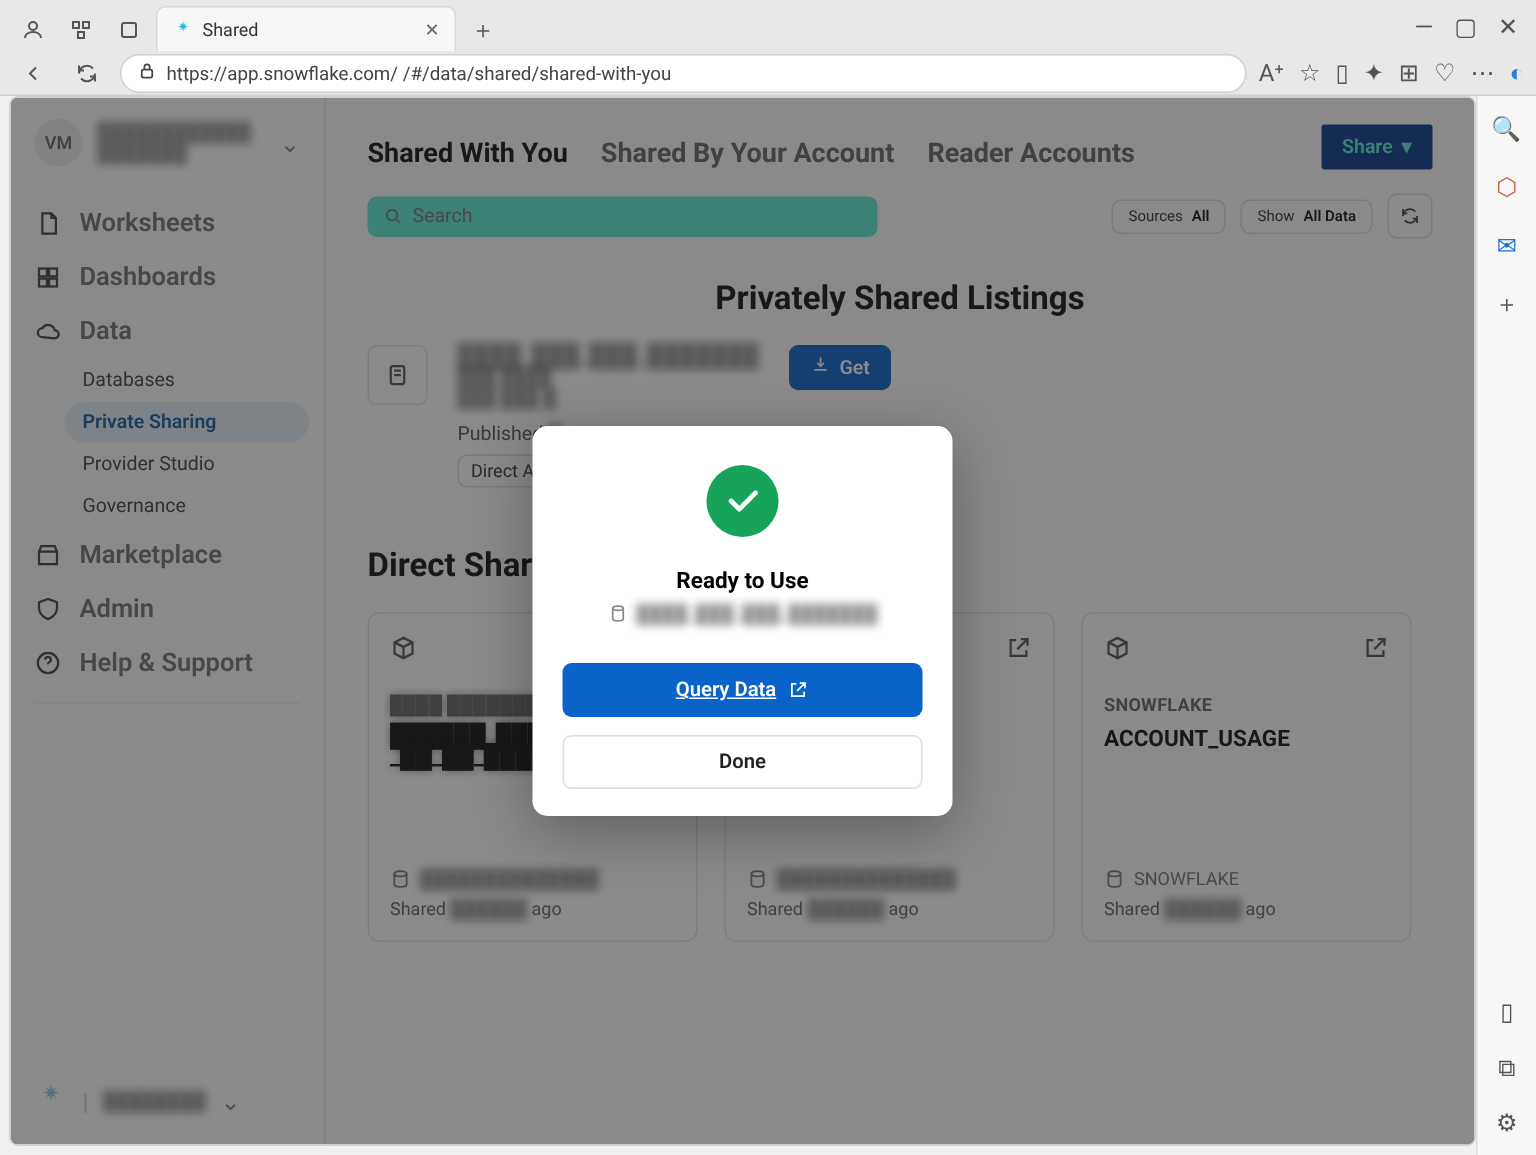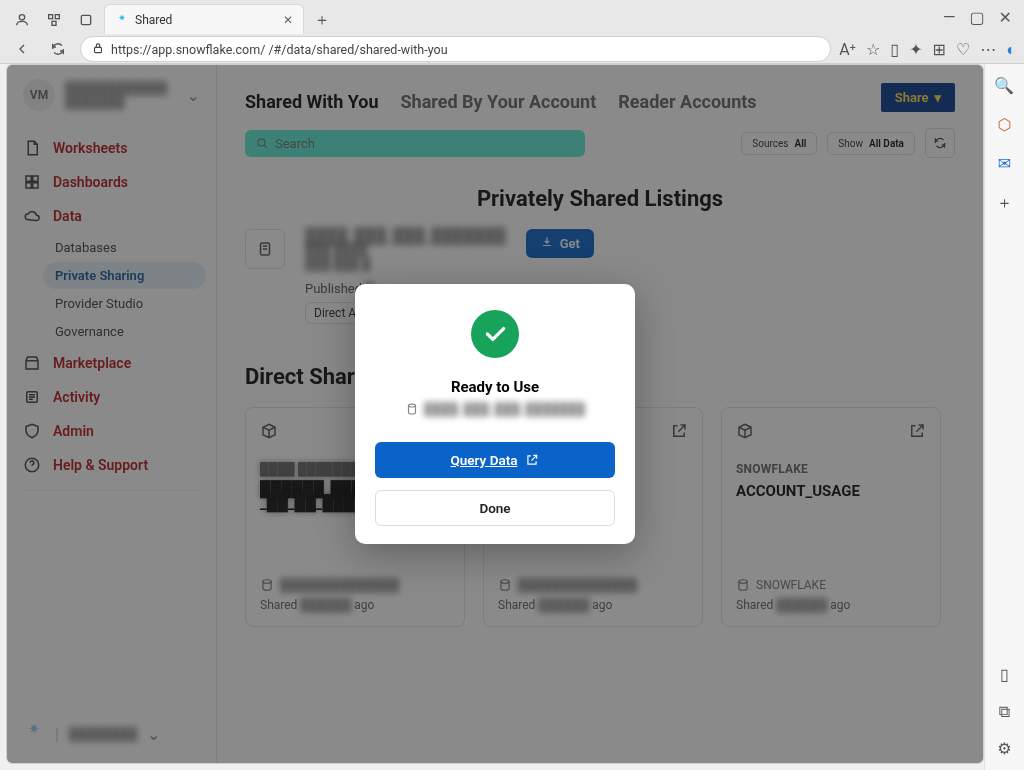--- a/index.html
+++ b/index.html
@@ -128,36 +128,36 @@
     display:flex; align-items:center; gap:10px; padding:14px 16px;
   }
   .avatar-badge {
     width:32px; height:32px; border-radius:50%; background:#eee; display:flex; align-items:center; justify-content:center; font-size:12px; font-weight:600; color:#666;
   }
   .acct-text { flex:1; }
   .blur { color:transparent; text-shadow:0 0 6px rgba(0,0,0,0.4); user-select:none; font-size:12px; line-height:14px;}
   .chev { color:#888; }
   .nav { padding: 6px 0 10px; }
   .nav-item {
-    display:flex; align-items:center; gap:12px; padding:8px 16px; font-size:14px; color:#b91c1c; font-weight:600;
+    display:flex; align-items:center; gap:12px; padding:8px 16px; font-size:17px; color:#737373; font-weight:600;
   }
   .nav-item svg { width:18px; height:18px; color:#444; }
   .sub-items { padding-left: 46px; }
   .sub-item { font-size:13px; color:#444; padding:6px 12px; border-radius:14px; margin:1px 10px 1px -10px;}
   .sub-item.active { background:#e6f0f8; color:#1a5b9e; font-weight:600;}
   .sidebar-divider { height:1px; background:#eee; margin:8px 16px; }
   .sidebar-bottom { margin-top:auto; padding:10px 16px 16px; display:flex; align-items:center; gap:10px;}
   .sf-mark { color:#8fcde8; }
 
   .main { flex:1; overflow:auto; padding:18px 28px; }
   .page-tabs { display:flex; align-items:flex-end; gap:22px; }
   .page-tab { font-size:18px; font-weight:700; color:#666; }
   .page-tab.active { color:#111; }
   .share-btn {
-    margin-left:auto; background:#0a3a8c; color:#fde047; border-radius:2px; padding:7px 14px; font-size:13px; font-weight:600; display:flex; align-items:center; gap:6px;
+    margin-left:auto; background:#0a3a8c; color:#5eead4; border-radius:2px; padding:7px 14px; font-size:13px; font-weight:600; display:flex; align-items:center; gap:6px;
   }
   .toolbar-row { display:flex; align-items:center; gap:10px; margin-top:16px;}
   .search-box { display:flex; align-items:center; gap:6px; background:#5eead4; border-radius:6px; padding:6px 10px; width:340px; color:#777; font-size:13px;}
   .filter-pill { border:1px solid #ddd; border-radius:6px; padding:5px 10px; font-size:10px; color:#333; display:flex; gap:6px; align-items:flex-start;}
   .filter-pill .all { color:#111; font-weight:600;}
   .refresh-btn { border:1px solid #ddd; border-radius:6px; width:30px; height:30px; display:flex; align-items:center; justify-content:center; color:#444;}
   .section-title { font-size:22px; font-weight:700; margin-top:28px; color:#111;text-align:center;}
   .sub-section-title { font-size:22px; font-weight:700; margin-top:40px; color:#111;}
 
   .listing-row { display:flex; gap:20px; margin-top:18px; }
@@ -323,27 +323,20 @@
           <div class="sub-item active">Private Sharing</div>
           <div class="sub-item">Provider Studio</div>
           <div class="sub-item">Governance</div>
         </div>
         <div class="nav-item">
           <svg viewBox="0 0 24 24" fill="none" stroke="currentColor" stroke-width="2">
               <path d="M4 9l2-5h12l2 5v11H4z"></path>
               <path d="M4 9h16"></path>
             </svg>
           <span>Marketplace</span>
-        </div>
-        <div class="nav-item">
-          <svg viewBox="0 0 24 24" fill="none" stroke="currentColor" stroke-width="2">
-              <rect x="5" y="5" width="14" height="14" rx="2"></rect>
-              <path d="M8 9h8M8 12h8M8 15h5"></path>
-            </svg>
-          <span>Activity</span>
         </div>
         <div class="nav-item">
           <svg viewBox="0 0 24 24" fill="none" stroke="currentColor" stroke-width="2">
               <path d="M12 3l8 3v5c0 5-3.5 8-8 10-4.5-2-8-5-8-10V6z"></path>
             </svg>
           <span>Admin</span>
         </div>
         <div class="nav-item">
           <svg viewBox="0 0 24 24" fill="none" stroke="currentColor" stroke-width="2">
               <circle cx="12" cy="12" r="9"></circle>

